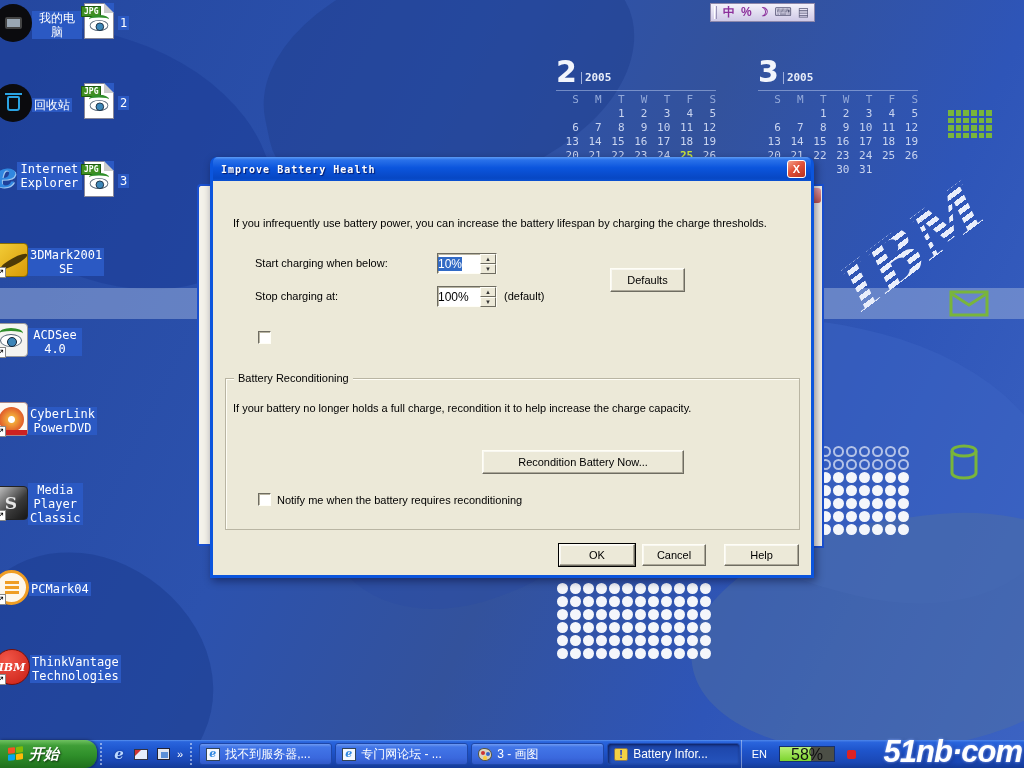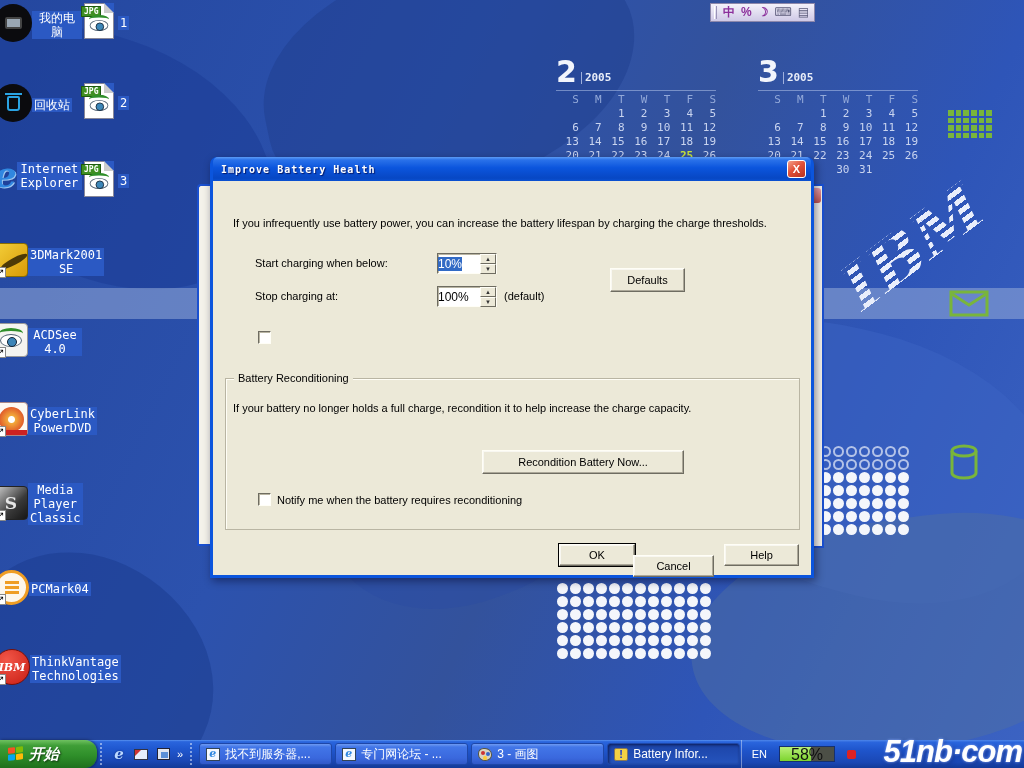--- a/index.html
+++ b/index.html
@@ -611,21 +611,21 @@
 
       <div class="groupbox" style="left:12px; top:197px; width:575px; height:152px;">
         <span class="legend">Battery Reconditioning</span>
       </div>
       <span class="dlg-text" style="left:20px; top:221px;">If your battery no longer holds a full charge, recondition it to help increase the charge capacity.</span>
       <button class="btn" style="left:269px; top:269px; width:202px; height:24px;">Recondition Battery Now...</button>
       <span class="checkbox" style="left:45px; top:312px;"></span>
       <span class="dlg-text" style="left:64px; top:313px;">Notify me when the battery requires reconditioning</span>
 
       <button class="btn btn-default" style="left:346px; top:363px; width:76px; height:22px;">OK</button>
-      <button class="btn" style="left:420px; top:363px; width:81px; height:22px;margin-top:11px;">Cancel</button>
+      <button class="btn" style="left:429px; top:363px; width:64px; height:22px;">Cancel</button>
       <button class="btn" style="left:511px; top:363px; width:75px; height:22px;">Help</button>
     </div>
   </div>
 
   <div class="taskbar">
     <div class="startbtn">
       <span class="winflag">
           <i class="wf-r"></i>
           <i class="wf-g"></i>
           <i class="wf-b"></i>

